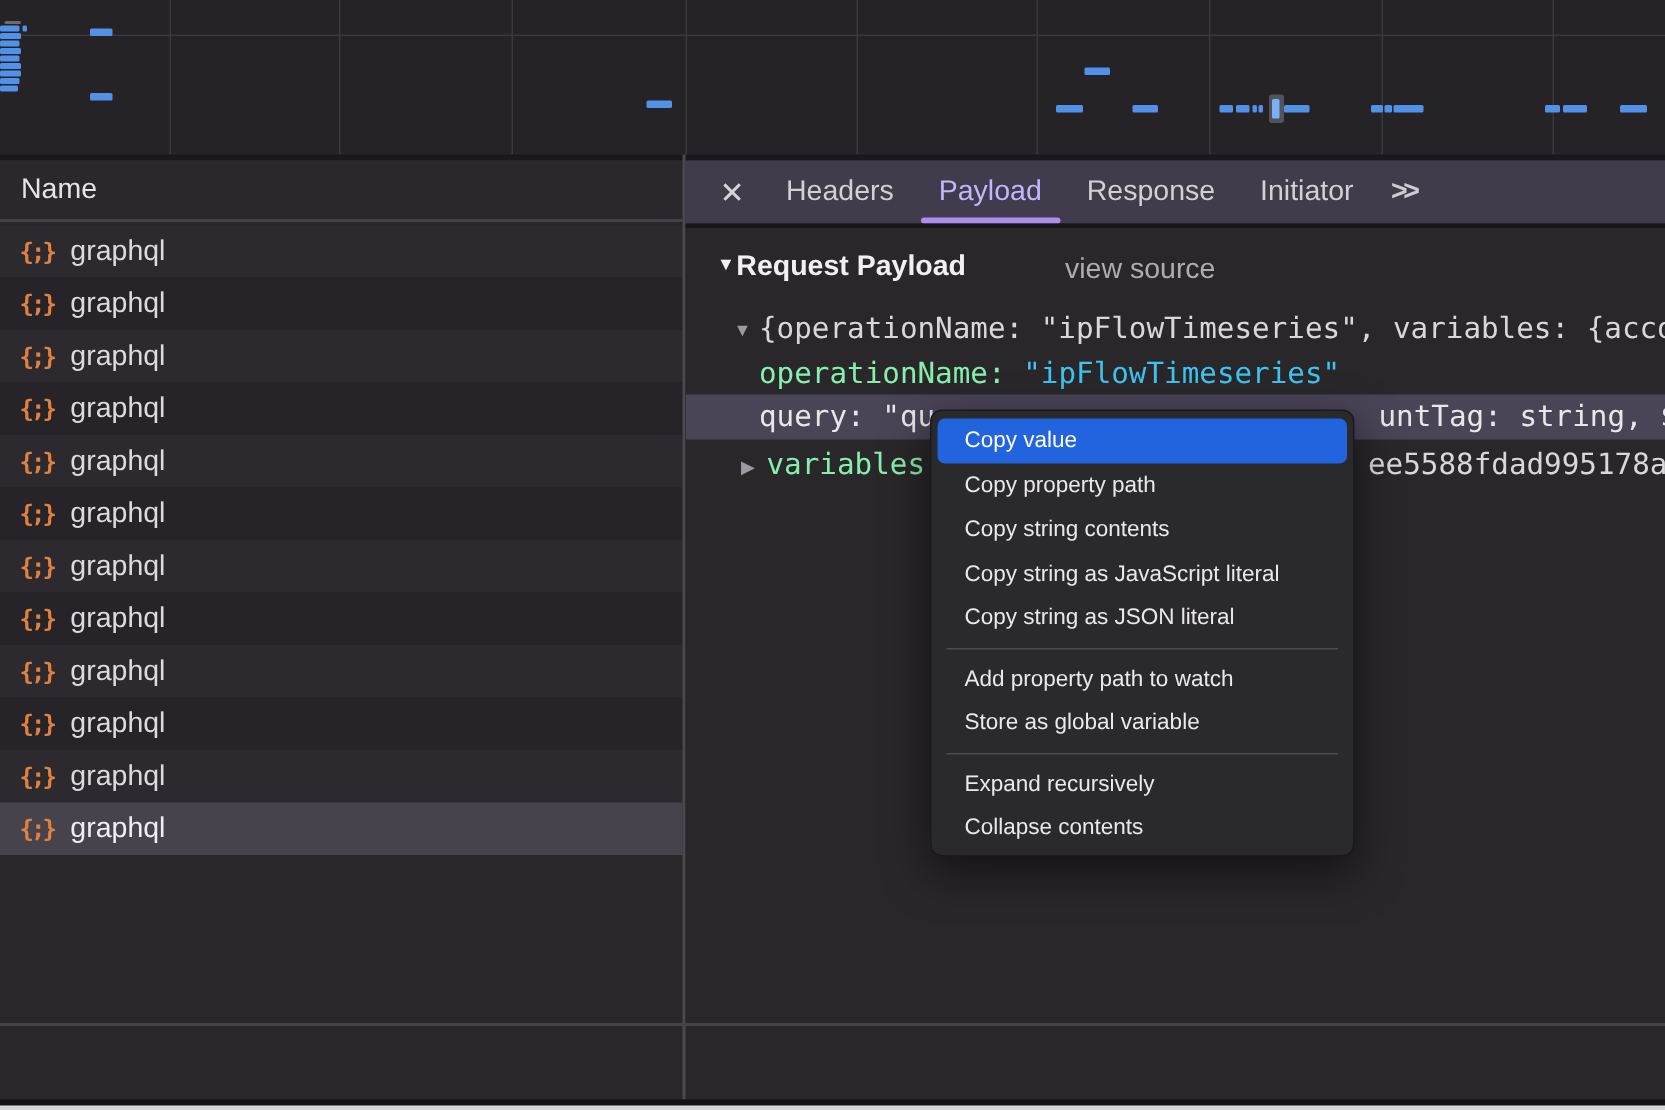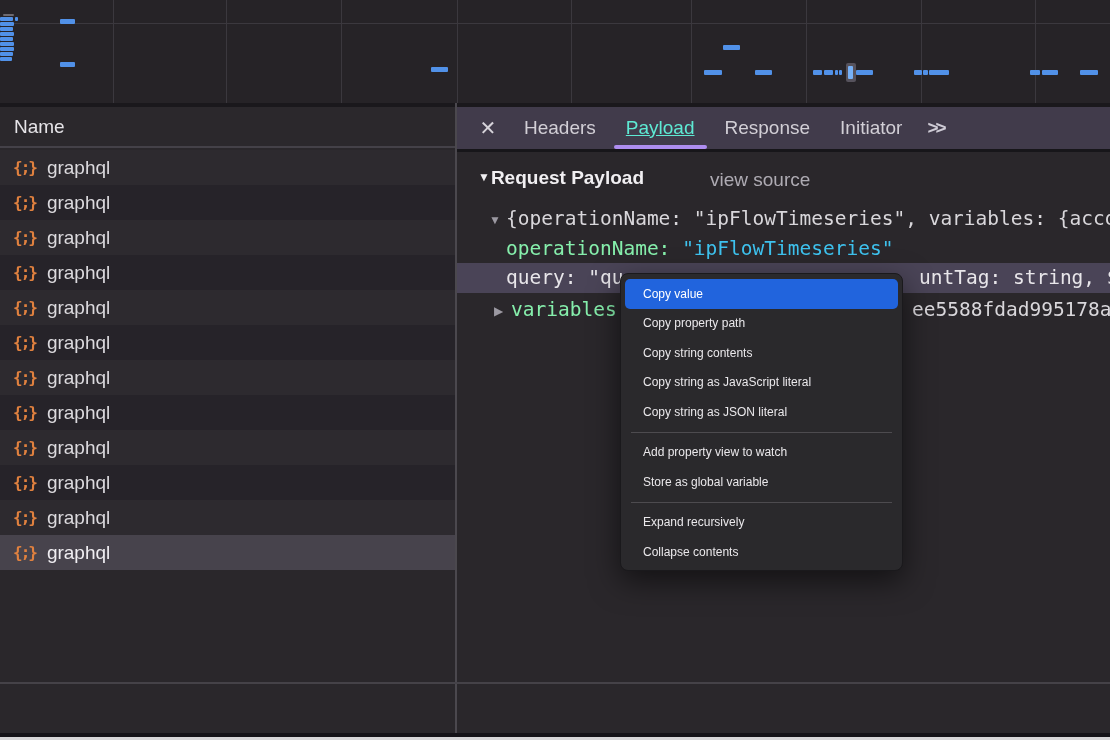--- a/index.html
+++ b/index.html
@@ -26,21 +26,21 @@
   .row.selected{background:#47434c;color:#f0eef2;}
   .row .ic{color:#e0813f;font-family:"DejaVu Sans Mono",monospace;font-size:16px;
            font-weight:bold;letter-spacing:-2px;}
   .vdiv{position:absolute;left:455px;top:103px;bottom:7px;width:2px;background:#4b484e;}
   
   .tabbar{position:absolute;left:457px;top:107px;width:653px;height:42px;background:#413b4b;
           display:flex;align-items:center;padding-left:10px;box-sizing:border-box;}
   .tab-close{width:42px;text-align:center;font-size:20px;color:#d6d3da;cursor:default;}
   .tab{padding:0 15px;height:100%;display:flex;align-items:center;font-size:19px;
        color:#d2cfd6;position:relative;}
-  .tab.sel{color:#5eead4;text-decoration:underline;}
+  .tab.sel{color:#c4b5fd;}
   .tab.sel::after{content:"";position:absolute;left:3px;right:3px;bottom:0;height:4px;
                   background:#ae8df0;border-radius:2px;}
   .tab-more{margin-left:10px;font-size:19px;font-weight:bold;color:#cfccd6;letter-spacing:-3px;}
   .tabbar-underedge{position:absolute;left:457px;top:149px;width:653px;height:3px;background:#17161a;}
   .content{position:absolute;left:457px;top:152px;width:653px;height:530px;background:#2a272b;overflow:hidden;}
   .ptitle{position:absolute;left:21px;top:15px;font-size:19px;font-weight:bold;color:#f1eff2;white-space:nowrap;}
   .ptitle .tri{font-size:12px;vertical-align:3px;margin-right:1px;}
   .viewsrc{position:absolute;left:253px;top:17px;font-size:19px;color:#aeabb3;white-space:nowrap;}
   .mono{font-family:"DejaVu Sans Mono",monospace;font-size:19.5px;white-space:pre;}
   .tline{position:absolute;height:30px;line-height:30px;color:#d9d7db;}
@@ -50,21 +50,21 @@
   .selrow{position:absolute;left:0;right:0;top:111px;height:30px;background:#4a4457;}
   .selrow .mono{color:#e8e6ea;}
   .bottom-div{position:absolute;left:0;top:682px;width:1110px;height:2px;background:#454248;}
   .bottom-bar{position:absolute;left:0;top:733px;width:1110px;height:4px;background:#151318;}
   .bottom-edge{position:absolute;left:0;top:737px;width:1110px;height:3px;background:#d7d6d8;}
   
   .cmenu{position:absolute;left:620px;top:273px;width:283px;height:298px;background:#2a292c;
          border:1px solid #1a191c;border-radius:8px;box-sizing:border-box;padding:5px 0;
          box-shadow:0 10px 30px rgba(0,0,0,0.55);z-index:10;}
   .mi{height:29.5px;display:flex;align-items:center;padding:0 18px;margin:0 4px;
-      font-size:12px;color:#eae8eb;border-radius:5px;box-sizing:border-box;}
+      font-size:15px;color:#eae8eb;border-radius:5px;box-sizing:border-box;}
   .mi.hl{background:#2164dd;color:#ffffff;}
   .msep{height:1px;background:#4d4b4f;margin:5px 10px;}
 </style>
 </head>
 <body>
 
 <div class="screen">
 
   <div class="waterfall" id="waterfall">
       <div class="grid-v" style="left: 113px; background: rgb(59, 56, 62);"></div>
@@ -201,20 +201,20 @@
   <div class="bottom-bar"></div>
   <div class="bottom-edge"></div>
 
   <div class="cmenu" id="cmenu">
       <div class="mi hl">Copy value</div>
       <div class="mi">Copy property path</div>
       <div class="mi">Copy string contents</div>
       <div class="mi">Copy string as JavaScript literal</div>
       <div class="mi">Copy string as JSON literal</div>
       <div class="msep"></div>
-      <div class="mi">Add property view to watch</div>
+      <div class="mi">Add property path to watch</div>
       <div class="mi">Store as global variable</div>
       <div class="msep"></div>
       <div class="mi">Expand recursively</div>
       <div class="mi">Collapse contents</div>
     </div>
 
 </div>
 
 </body></html>

